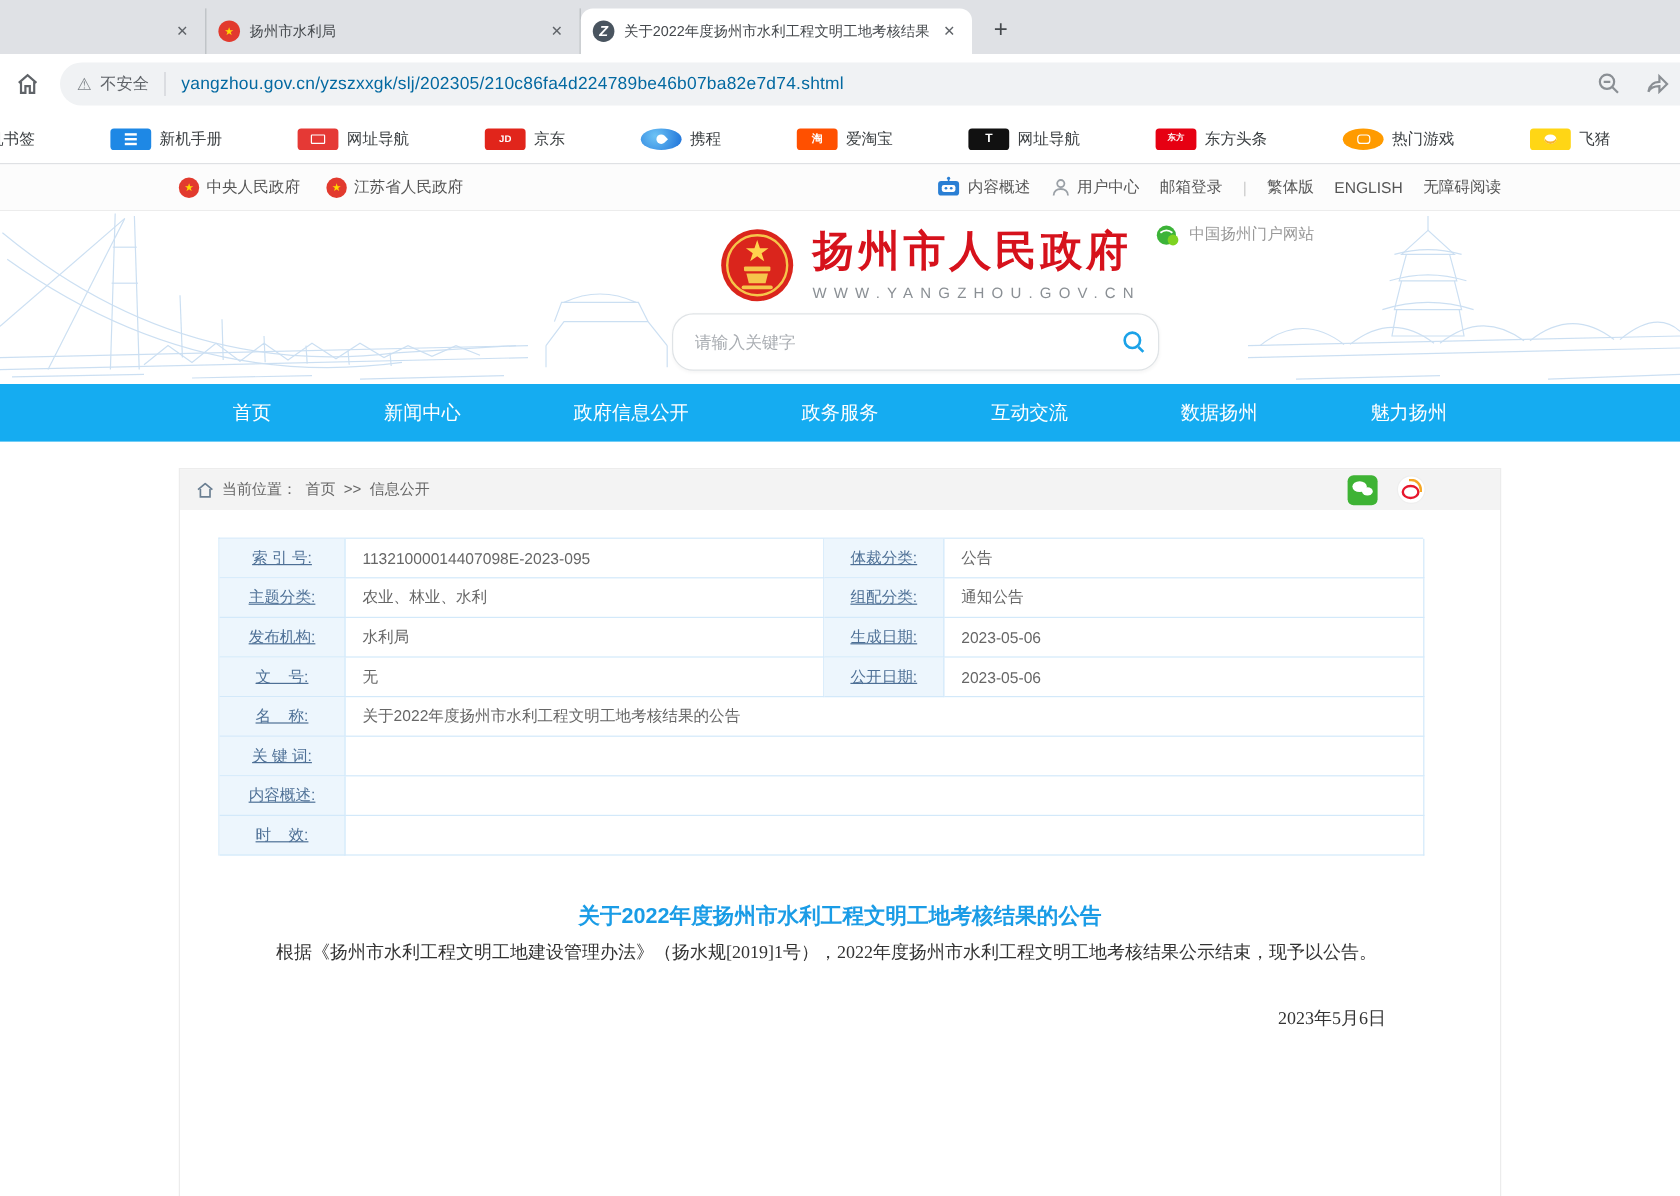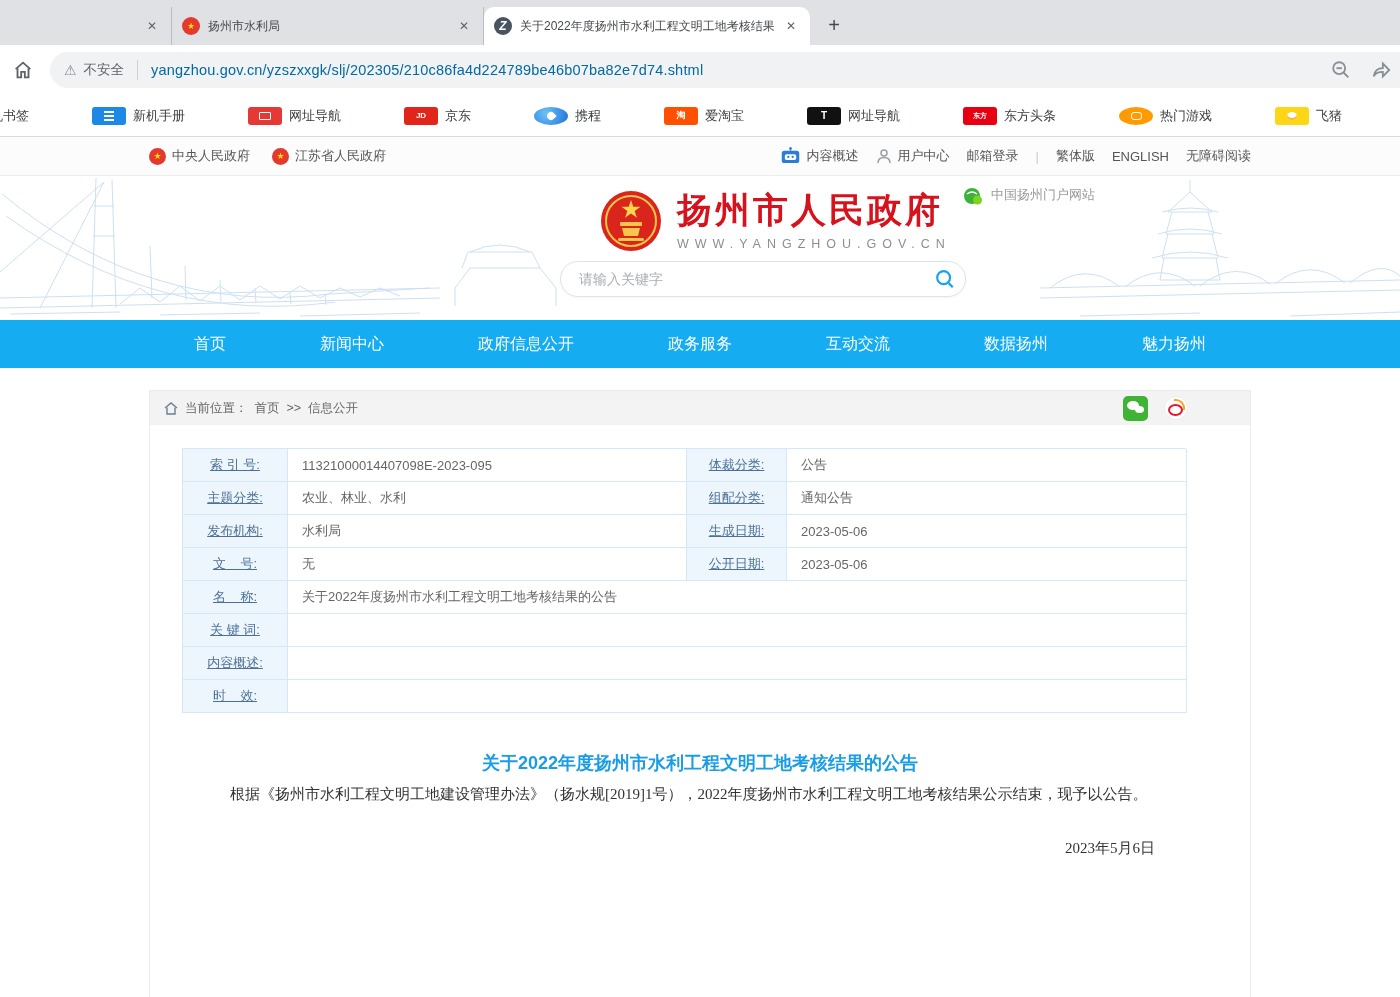--- a/index.html
+++ b/index.html
@@ -66,21 +66,21 @@
   .person { width:16px; height:16px; }
 
   
   .masthead { height:144px; position:relative; background:#fff; overflow:hidden; }
   .sketch { position:absolute; top:0; pointer-events:none; opacity:.85; }
   .logo-row { position:absolute; left:600px; top:14px; display:flex; align-items:flex-start; }
   .site-name { color:#d6121c; font-size:35px; font-weight:bold; letter-spacing:3px; line-height:40px; }
   .site-url { color:#8a8f94; font-size:12.5px; letter-spacing:6px; margin-top:7px; }
   .portal { position:absolute; left:963px; top:10px; display:flex; align-items:flex-start; gap:8px;
             font-size:13px; color:#999; }
-  .searchbox { position:absolute; left:560px; top:85px; width:406px; height:36px; background:#fff;
+  .searchbox { position:absolute; left:560px; top:85px; width:406px; height:48px; background:#fff;
                border:1px solid #dfe3e6; border-radius:18px; box-shadow:0 1px 3px rgba(0,0,0,.04);
                display:flex; align-items:center; }
   .searchbox input { flex:1; border:none; outline:none; background:transparent; font-size:14px; color:#666;
                      padding-left:18px; font-family:"Liberation Sans",sans-serif; }
   .searchbox input::placeholder { color:#a9adb2; }
   .search-btn { width:40px; display:flex; align-items:center; justify-content:center; cursor:pointer; }
 
   
   .mainnav { height:48px; background:#15acf1; }
   .mainnav-in { width:1102px; margin:0 auto; height:100%; display:flex; align-items:center;

